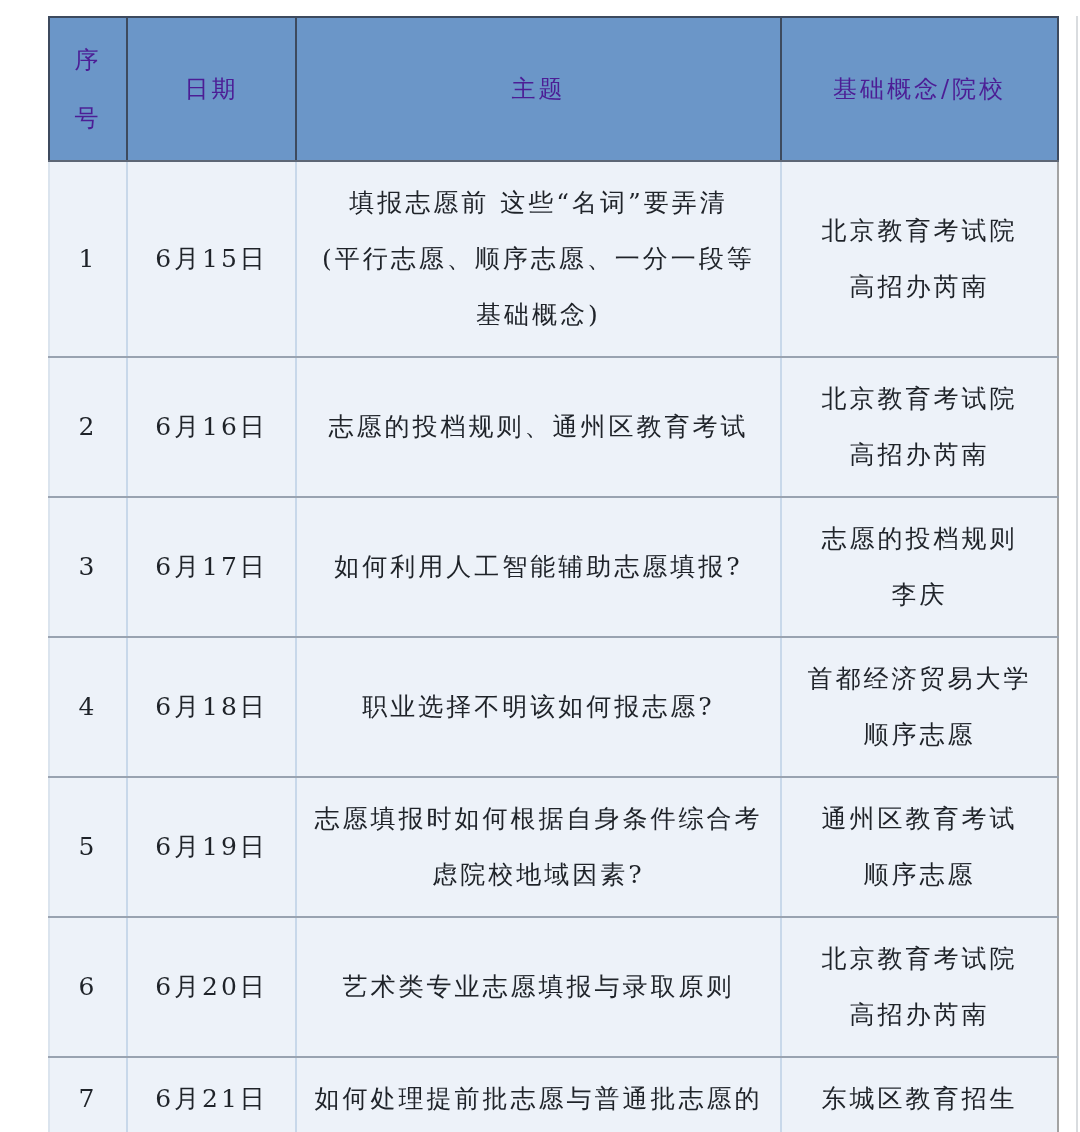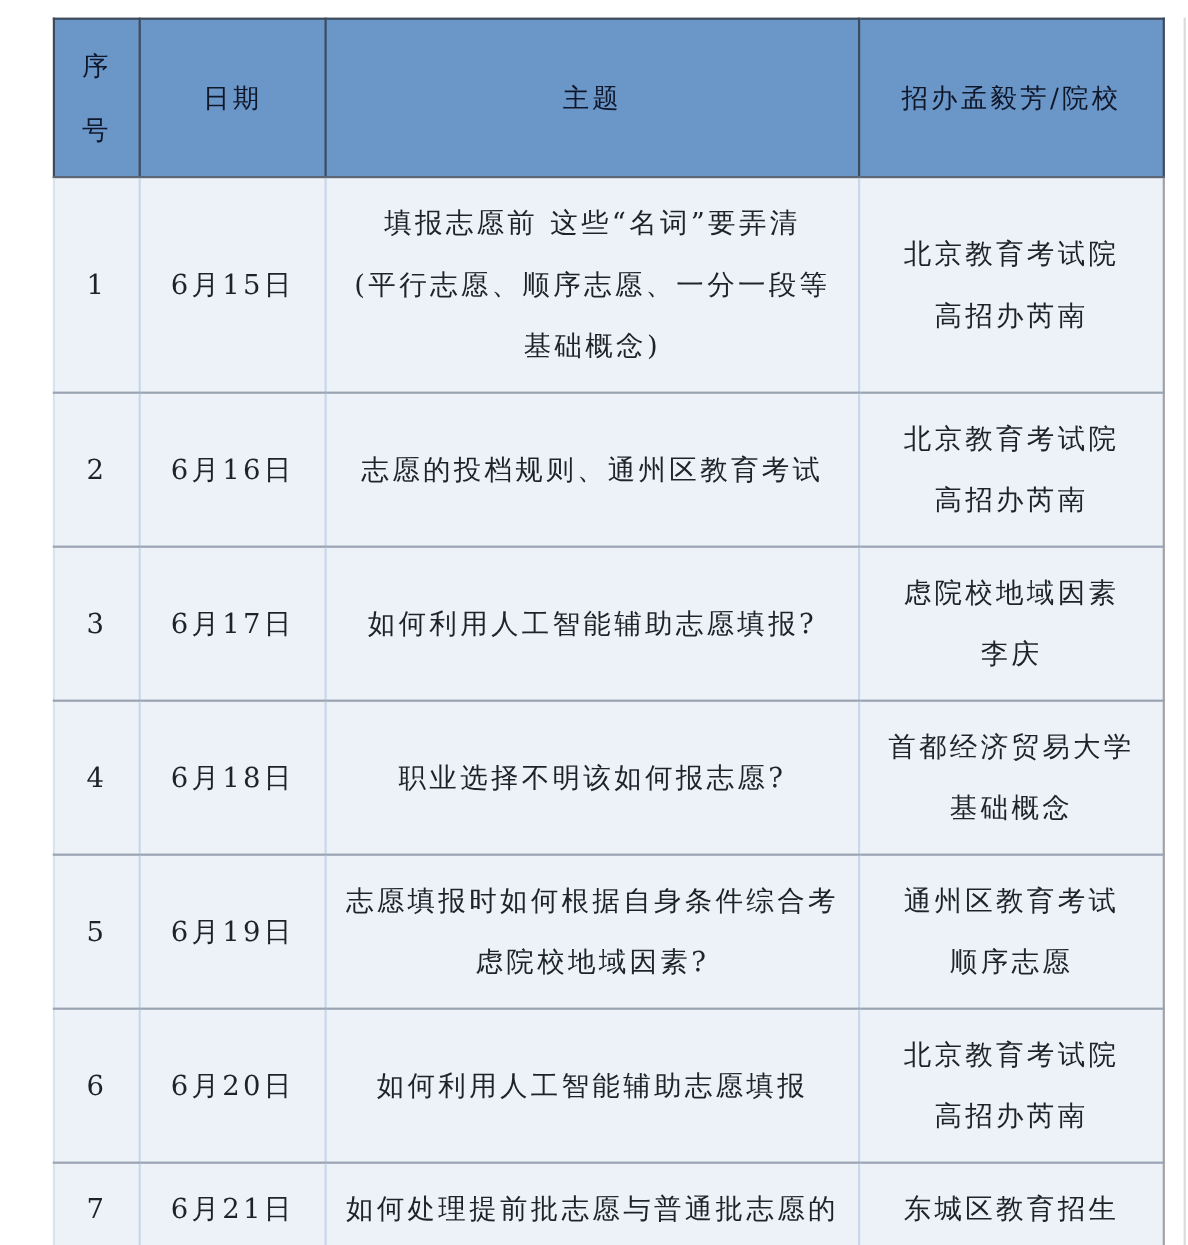--- a/index.html
+++ b/index.html
@@ -32,21 +32,21 @@
     margin: 16px 0 0 48px;
     width: 1009px;
   }
   col.c-no    { width: 78px; }
   col.c-date  { width: 169px; }
   col.c-topic { width: 485px; }
   col.c-guest { width: 277px; }
 
   th {
     background: #6b96c8;
-    color: #0f172a;
+    color: #4c1d95;
     font-weight: normal;
     font-size: 24px;
     letter-spacing: 3px;
     line-height: 58px;
     height: 142px;
     text-align: center;
     vertical-align: middle;
     border: 2px solid #3d4a5e;
     border-bottom: 2px solid #5d6675;
     padding: 0;
@@ -91,21 +91,21 @@
         <th>
           <span class="stack">序号</span>
         </th>
         <th>
           <span>日期</span>
         </th>
         <th>
           <span>主题</span>
         </th>
         <th>
-          <span>招办孟毅芳/院校</span>
+          <span>基础概念/院校</span>
         </th>
       </tr>
     </thead>
     <tbody id="schedule-body">
         <tr style="height: 196px;">
       <td>1</td>
       <td>6月15日</td>
       <td>填报志愿前 这些“名词”要弄清
 (平行志愿、顺序志愿、一分一段等
 基础概念)</td>
@@ -116,42 +116,42 @@
       <td>2</td>
       <td>6月16日</td>
       <td>志愿的投档规则、通州区教育考试</td>
       <td>北京教育考试院
 高招办芮南</td>
     </tr>
         <tr style="height: 140px;">
       <td>3</td>
       <td>6月17日</td>
       <td>如何利用人工智能辅助志愿填报?</td>
-      <td>虑院校地域因素
+      <td>志愿的投档规则
 李庆</td>
     </tr>
         <tr style="height: 140px;">
       <td>4</td>
       <td>6月18日</td>
       <td>职业选择不明该如何报志愿?</td>
       <td>首都经济贸易大学
-基础概念</td>
+顺序志愿</td>
     </tr>
         <tr style="height: 140px;">
       <td>5</td>
       <td>6月19日</td>
       <td>志愿填报时如何根据自身条件综合考
 虑院校地域因素?</td>
       <td>通州区教育考试
 顺序志愿</td>
     </tr>
         <tr style="height: 140px;">
       <td>6</td>
       <td>6月20日</td>
-      <td>如何利用人工智能辅助志愿填报</td>
+      <td>艺术类专业志愿填报与录取原则</td>
       <td>北京教育考试院
 高招办芮南</td>
     </tr>
         <tr style="height: 84px;">
       <td>7</td>
       <td>6月21日</td>
       <td>如何处理提前批志愿与普通批志愿的</td>
       <td>东城区教育招生</td>
     </tr>
       </tbody>

